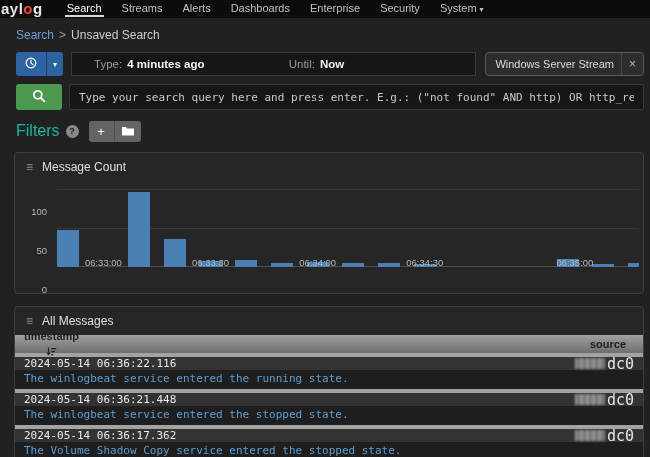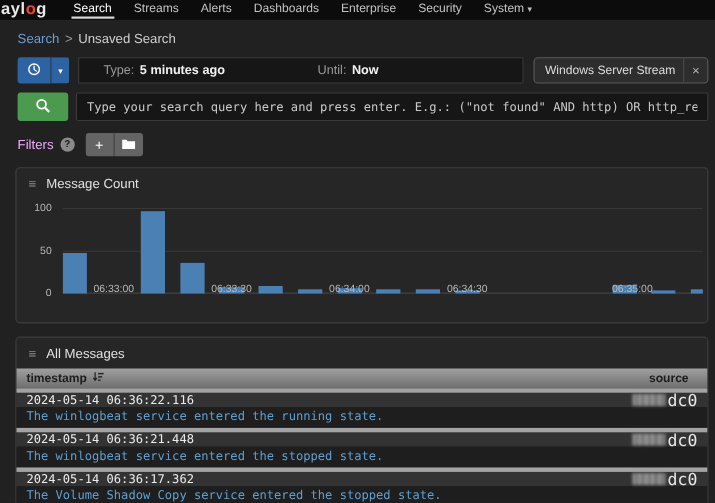--- a/index.html
+++ b/index.html
@@ -34,44 +34,44 @@
   .time-half.second { padding-left:8px; }
   .time-label { color:#9a9a9a; margin-right:5px; }
   .time-value { color:#f2f2f2; font-weight:bold; }
   .stream-chip { display:flex; align-items:center; margin-left:9px; background:#2d2d2d; border:1px solid #5a5a5a; border-radius:4px; font-size:11px; color:#ddd; padding-left:9px; cursor:default; }
   .chip-close { padding:0 7px; margin-left:7px; border-left:1px solid #4a4a4a; color:#bbb; font-size:12px; align-self:stretch; display:flex; align-items:center; cursor:pointer; }
   .row2 { display:flex; margin-top:8px; height:26px; }
   .search-btn { width:46px; background:#4c9a4f; border:none; border-radius:3px; display:flex; align-items:center; justify-content:center; cursor:pointer; }
   .query-input { flex:1; margin-left:7px; background:#161616; border:1px solid #3a3a3a; border-radius:2px; color:#c9c9c9; font-family:"DejaVu Sans Mono", monospace; font-size:11px; padding:0 9px; outline:none; }
   .query-input::placeholder { color:#c9c9c9; opacity:1; }
   .row3 { display:flex; align-items:center; margin-top:10px; height:22px; }
-  .filters-label { font-size:12px; color:#f0abfc;text-align:right; }
+  .filters-label { font-size:16px; color:#14b8a6;text-align:right; }
   .help-badge { width:13px; height:13px; border-radius:50%; background:#8a8a8a; color:#1a1a1a; font-size:9px; font-weight:bold; display:flex; align-items:center; justify-content:center; margin:0 10px 0 6px; cursor:pointer; }
   .btn-group { display:flex; }
   .gray-btn { width:26px; height:21px; background:#646464; border:none; display:flex; align-items:center; justify-content:center; color:#fff; cursor:pointer; }
   .gray-btn.first { border-radius:3px 0 0 3px; border-right:1px solid #4f4f4f; font-size:13px; }
   .gray-btn.second { border-radius:0 3px 3px 0; }
   
   .panel { margin:10px 6px 0 14px; border:1px solid #3f3f3f; border-radius:4px; background:#262626; }
   .panel.messages { margin-top:12px; }
   .panel-header { display:flex; align-items:center; gap:9px; padding:7px 11px; font-size:12px; color:#e0e0e0; }
   .menu-icon { color:#8f8f8f; font-size:12px; }
   
   .chart-wrap { position:relative; height:106px; margin:2px 2px 4px 4px; }
   .yaxis { position:absolute; left:0; top:6px; bottom:22px; width:36px; }
-  .ylabel { position:absolute; right:8px; transform:translateY(-50%); font-size:9.5px; color:#b8b8b8; }
+  .ylabel { position:absolute; right:8px; transform:translateY(-50%); font-size:9.5px; color:#b8b8b8;margin-top:22px; }
   .plot { position:absolute; left:38px; right:2px; top:6px; bottom:22px; overflow:hidden; }
   .gridline { position:absolute; left:0; right:0; height:1px; background:#383838; }
   .baseline { position:absolute; left:0; right:0; bottom:0; height:1px; background:#4d4d4d; }
   .bar { position:absolute; bottom:0; }
   .xaxis { position:absolute; left:38px; right:2px; bottom:20px; height:12px; }
   .xlabel { position:absolute; transform:translateX(-50%); font-size:9.5px; color:#b8b8b8; white-space:nowrap; }
   
   .table-header { height:18px; background:linear-gradient(#a0a0a0,#6e6e6e); display:flex; align-items:center; padding:0 9px; font-size:11px; font-weight:bold; color:#1d1d1d; }
-  .col-timestamp { display:flex; gap:5px; cursor:pointer; }
+  .col-timestamp { display:flex; align-items:center; gap:5px; cursor:pointer;flex-direction:column; }
   .col-source { margin-left:auto; padding-right:8px; cursor:pointer; }
   .ts-line { background:#333; display:flex; align-items:center; padding:1px 9px; height:17px; font-family:"DejaVu Sans Mono", monospace; font-size:11px; color:#ececec; border-top:4px solid #a3a3a3; cursor:pointer; }
   .source-cell { margin-left:auto; display:flex; align-items:center; gap:2px; }
   .source-blur { width:30px; height:11px; border-radius:1px; background:repeating-linear-gradient(90deg,#9a9a9a 0 2px,#6f6f6f 2px 4px,#848484 4px 6px); filter:blur(1.3px); }
   .source-text { font-size:15px; color:#e8e8e8; }
   .msg-line { background:#1e1e1e; padding:2px 9px 4px; font-family:"DejaVu Sans Mono", monospace; font-size:11px; color:#5f9fd0; cursor:pointer; }
 </style>
 </head>
 <body>
 
@@ -101,21 +101,21 @@
               <circle cx="6" cy="6" r="4.8" fill="none" stroke="#fff" stroke-width="1.3"></circle>
               <path d="M6 3.2v3l2 1.4" stroke="#fff" fill="none" stroke-width="1.2" stroke-linecap="round"></path>
             </svg>
         </span>
       </button>
       <button class="time-caret-btn">
           <span>▾</span>
         </button>
     </div>
     <div class="time-display">
-      <span class="time-half first"><span class="time-label">Type:</span><span class="time-value">5 minutes ago</span></span>
+      <span class="time-half first"><span class="time-label">Type:</span><span class="time-value">4 minutes ago</span></span>
       <span class="time-half second"><span class="time-label">Until:</span><span class="time-value">Now</span></span>
     </div>
     <div class="stream-chip">
       <span>Windows Server Stream</span>
       <span class="chip-close">×</span>
     </div>
   </div>
   <div class="row2">
     <button class="search-btn">
       <span>

